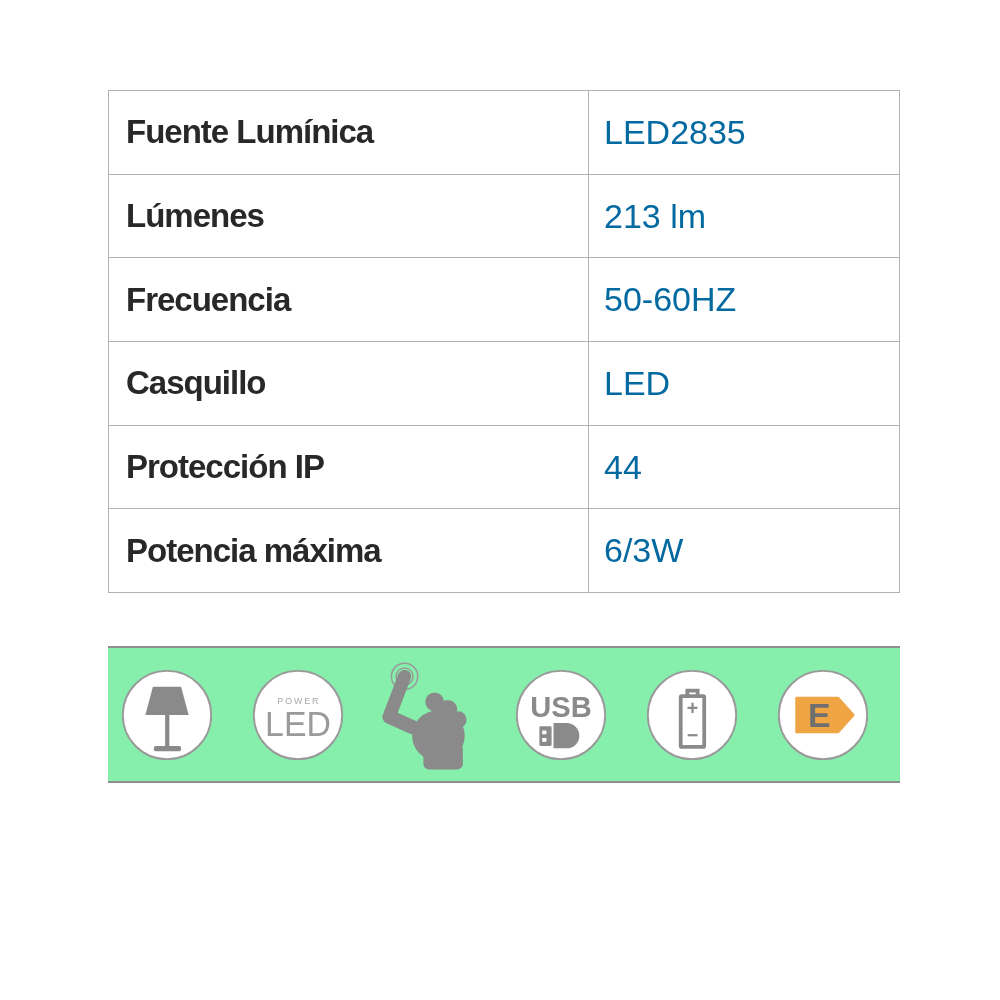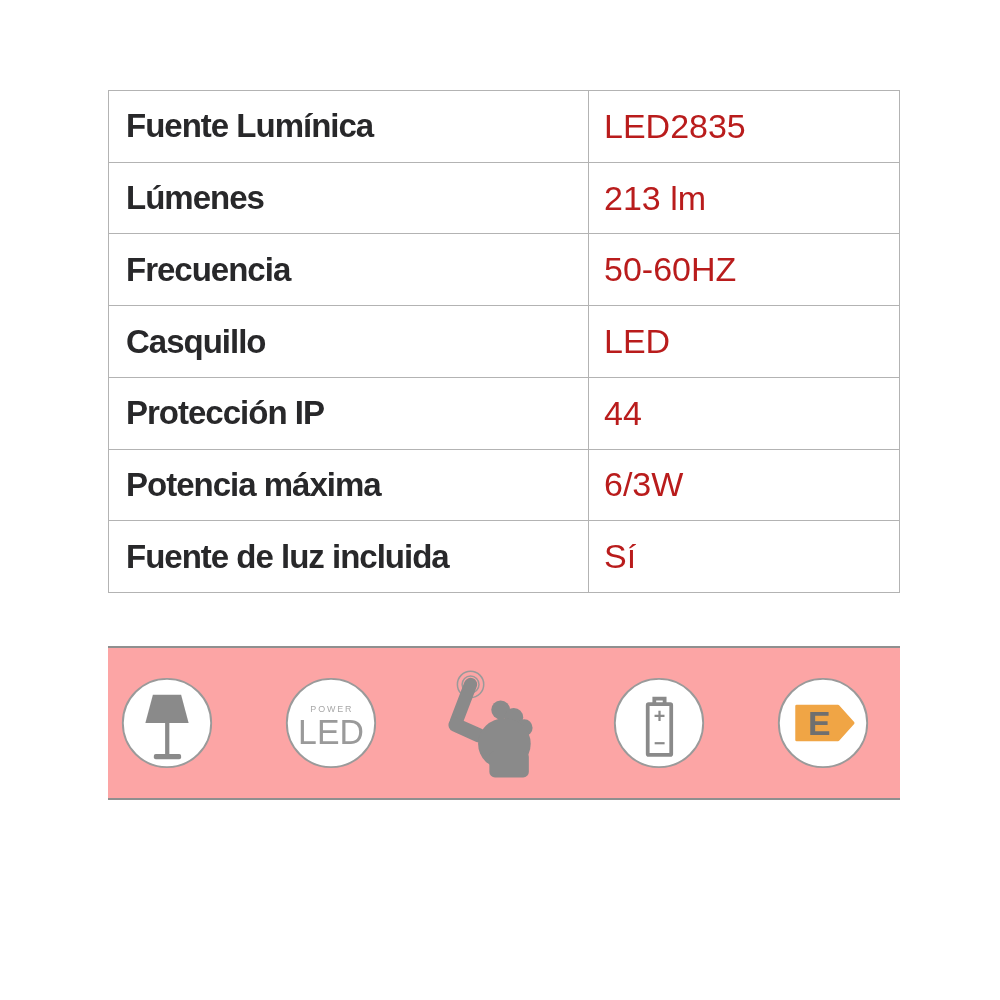--- a/index.html
+++ b/index.html
@@ -34,35 +34,35 @@
     padding-left:17px;
     font-size:33px;font-weight:bold;
     letter-spacing:-1px;
     color:#28282A;
     white-space:nowrap;
   }
   .spec-value{
     flex:1;display:flex;align-items:center;
     padding-left:15px;
     font-size:34px;font-weight:normal;
-    color:#b91c1c;
+    color:#0369a1;
     white-space:nowrap;
   }
 
   
   .icon-strip{
     position:absolute;left:96px;top:646px;
-    width:792px;height:154px;
+    width:792px;height:137px;
     box-sizing:border-box;
     border-top:2px solid #8F8F8F;
     border-bottom:2px solid #8F8F8F;
     display:flex;align-items:center;
     justify-content:space-between;
     padding:0 30px 0 12px;
-    background:#fca5a5;
+    background:#86efac;
   }
   .icon-cell{width:94px;height:94px;flex:0 0 auto;}
   .icon-cell svg{display:block;width:100%;height:100%;}
   .icon-cell.hand{width:94px;height:114px;}
 
   .ring{fill:#ffffff;stroke:#9A9A9A;stroke-width:2;}
   .gfill{fill:#8A8A8A;}
   .gstroke{fill:none;stroke:#8A8A8A;stroke-width:4;}
   .t-power{font-family:"Liberation Sans",sans-serif;font-size:9.5px;letter-spacing:2px;fill:#A8A8A8;}
   .t-led{font-family:"Liberation Sans",sans-serif;font-size:38px;fill:#9A9A9A;}
@@ -103,24 +103,20 @@
     <div class="spec-row">
       <div class="spec-label">Protección IP</div>
       <div class="spec-value">44</div>
     </div>
 
     <div class="spec-row">
       <div class="spec-label">Potencia máxima</div>
       <div class="spec-value">6/3W</div>
     </div>
 
-    <div class="spec-row">
-      <div class="spec-label">Fuente de luz incluida</div>
-      <div class="spec-value">Sí</div>
-    </div>
   </div>
 
   <div class="icon-strip">
 
     <div class="icon-cell">
       <svg viewBox="0 0 100 100">
         <circle class="ring" cx="50" cy="50" r="47"></circle>
         <polygon class="gfill" points="35,20 65,20 73,50 27,50"></polygon>
         <rect class="gfill" x="48" y="50" width="4.5" height="33"></rect>
         <rect class="gfill" x="36" y="83" width="29" height="5.5" rx="2"></rect>
@@ -149,20 +145,32 @@
             </g>
           <circle cx="56" cy="46" r="10"></circle>
           <circle cx="70" cy="54" r="10"></circle>
           <circle cx="81" cy="65" r="9"></circle>
           <ellipse cx="60" cy="82" rx="28" ry="27"></ellipse>
           <rect x="44" y="90" width="42" height="28" rx="6"></rect>
         </g>
       </svg>
     </div>
 
+    <div class="icon-cell">
+      <svg viewBox="0 0 100 100">
+        <circle class="ring" cx="50" cy="50" r="47"></circle>
+        <text class="t-usb" x="50" y="52" text-anchor="middle">USB</text>
+        <g>
+          <rect class="gfill" x="27" y="62" width="13" height="21" rx="1.5"></rect>
+          <rect x="30" y="66.5" width="4.5" height="4" fill="#ffffff"></rect>
+          <rect x="30" y="74.5" width="4.5" height="4" fill="#ffffff"></rect>
+          <path class="gfill" d="M42 58.5 h14 a13.5 13.5 0 0 1 13.5 13.5 a13.5 13.5 0 0 1 -13.5 13.5 h-14 z"></path>
+        </g>
+      </svg>
+    </div>
 
     <div class="icon-cell">
       <svg viewBox="0 0 100 100">
         <circle class="ring" cx="50" cy="50" r="47"></circle>
         <rect class="gstroke" x="38" y="30" width="25" height="54" rx="1"></rect>
         <path class="gstroke" d="M45 30 v-6 h11 v6"></path>
         <text class="t-batt" x="50.5" y="50" text-anchor="middle">+</text>
         <text class="t-batt" x="50.5" y="79" text-anchor="middle">−</text>
       </svg>
     </div>

